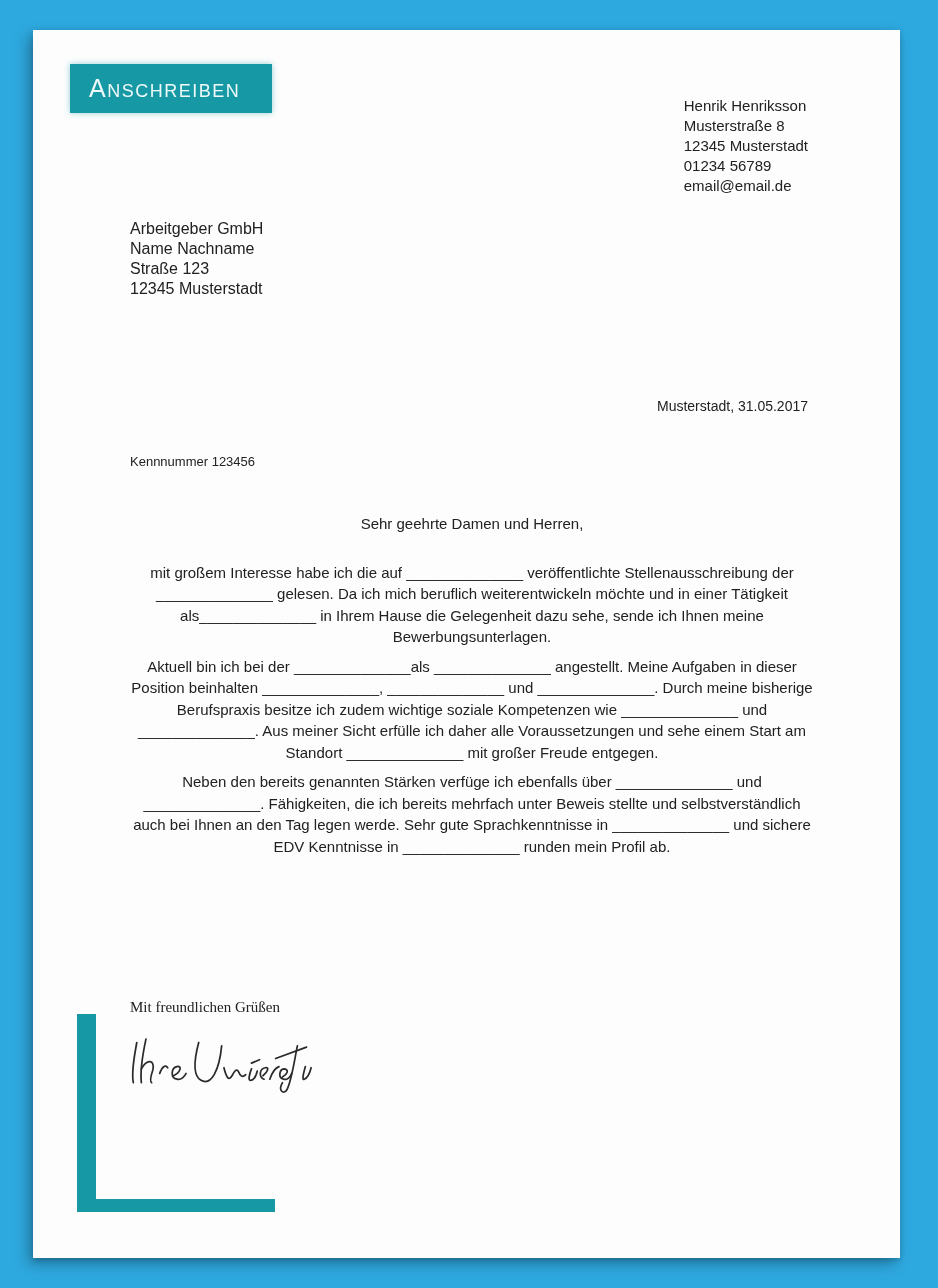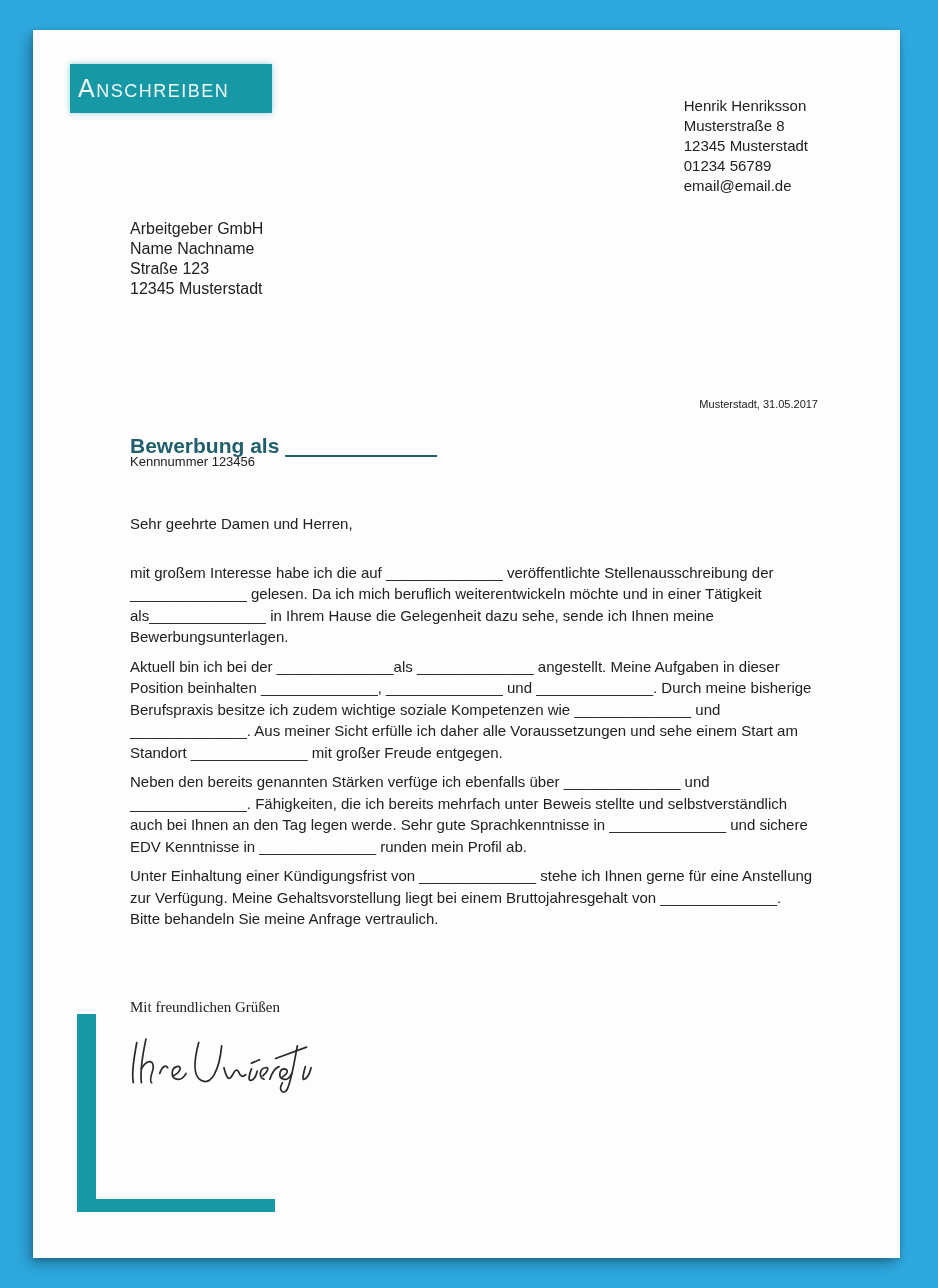--- a/index.html
+++ b/index.html
@@ -23,41 +23,41 @@
     background:#fdfdfd;
     box-shadow:-5px 6px 14px rgba(0,0,0,0.28), 0 2px 6px rgba(0,0,0,0.18);
   }
   .label-box{
     position:absolute;
     left:37px; top:34px;
     width:202px; height:49px;
     background:var(--accent);
     color:#eef9f9;
     display:flex; align-items:center;
-    padding-left:8px;
+    padding-left:19px;
     font-size:25px;
     font-variant:small-caps;
     letter-spacing:1.5px;
     box-shadow:0 0 6px rgba(23,152,165,0.45);
   }
   .sender{
     position:absolute;
     right:92px; top:66px;
     text-align:left;
     font-size:15px; line-height:20px;
   }
   .recipient{
     position:absolute;
     left:97px; top:189px;
     font-size:16px; line-height:20px;
   }
   .date-line{
     position:absolute;
-    right:82px; top:368px;
-    font-size:11px;
+    right:92px; top:368px;
+    font-size:14px;
   }
   .subject{
     position:absolute;
     left:97px; top:404px;
     font-size:21px; font-weight:bold;
     color:var(--heading);
     white-space:nowrap;
   }
   .subject .blank{
     text-decoration:underline;
@@ -65,21 +65,21 @@
   }
   .reference{
     position:absolute;
     left:97px; top:424px;
     font-size:13px;
   }
   .body-text{
     position:absolute;
     left:97px; top:483px;
     width:684px;
-    font-size:15px; line-height:21.5px;
+    font-size:15px; line-height:21.5px;text-align:center;
   }
   .body-text .greeting{margin-bottom:27px;}
   .body-text p{margin:0 0 8px 0;}
   .closing{
     position:absolute;
     left:97px; top:969px;
     font-size:15px;
     font-family:Liberation Serif, serif;
   }
   .signature{
@@ -115,34 +115,28 @@
 
   <div class="recipient">
     <div>Arbeitgeber GmbH</div>
     <div>Name Nachname</div>
     <div>Straße 123</div>
     <div>12345 Musterstadt</div>
   </div>
 
   <div class="date-line">Musterstadt, 31.05.2017</div>
 
-  <div class="subject">
-    <span>Bewerbung als</span>
-    <span> </span>
-    <span class="blank">_____________</span>
-  </div>
 
   <div class="reference">Kennnummer 123456</div>
 
   <div class="body-text">
     <div class="greeting">Sehr geehrte Damen und Herren,</div>
     <p>mit großem Interesse habe ich die auf ______________ veröffentlichte Stellenausschreibung der ______________ gelesen. Da ich mich beruflich weiterentwickeln möchte und in einer Tätigkeit als______________ in Ihrem Hause die Gelegenheit dazu sehe, sende ich Ihnen meine Bewerbungsunterlagen.</p>
     <p>Aktuell bin ich bei der ______________als ______________ angestellt. Meine Aufgaben in dieser Position beinhalten ______________, ______________ und ______________. Durch meine bisherige Berufspraxis besitze ich zudem wichtige soziale Kompetenzen wie ______________ und ______________. Aus meiner Sicht erfülle ich daher alle Voraussetzungen und sehe einem Start am Standort ______________ mit großer Freude entgegen.</p>
     <p>Neben den bereits genannten Stärken verfüge ich ebenfalls über ______________ und ______________. Fähigkeiten, die ich bereits mehrfach unter Beweis stellte und selbstverständlich auch bei Ihnen an den Tag legen werde. Sehr gute Sprachkenntnisse in ______________ und sichere EDV Kenntnisse in ______________ runden mein Profil ab.</p>
-    <p>Unter Einhaltung einer Kündigungsfrist von ______________ stehe ich Ihnen gerne für eine Anstellung zur Verfügung. Meine Gehaltsvorstellung liegt bei einem Bruttojahresgehalt von ______________. Bitte behandeln Sie meine Anfrage vertraulich.</p>
   </div>
 
   <div class="closing">Mit freundlichen Grüßen</div>
 
   <div class="signature">
     <svg viewBox="0 0 170 60" fill="none" stroke="#2a2a2a" stroke-width="1.5" stroke-linecap="round" stroke-linejoin="round">
       <path d="M12 13 C10 25 7 38 9 48"></path>
       <path d="M20 10 C17 24 15 39 16 48"></path>
       <path d="M16 36 C21 27 28 28 26 37 C24 43 23 47 25 48"></path>
       <path d="M32 40 C34 34 37 32 39 35"></path>

